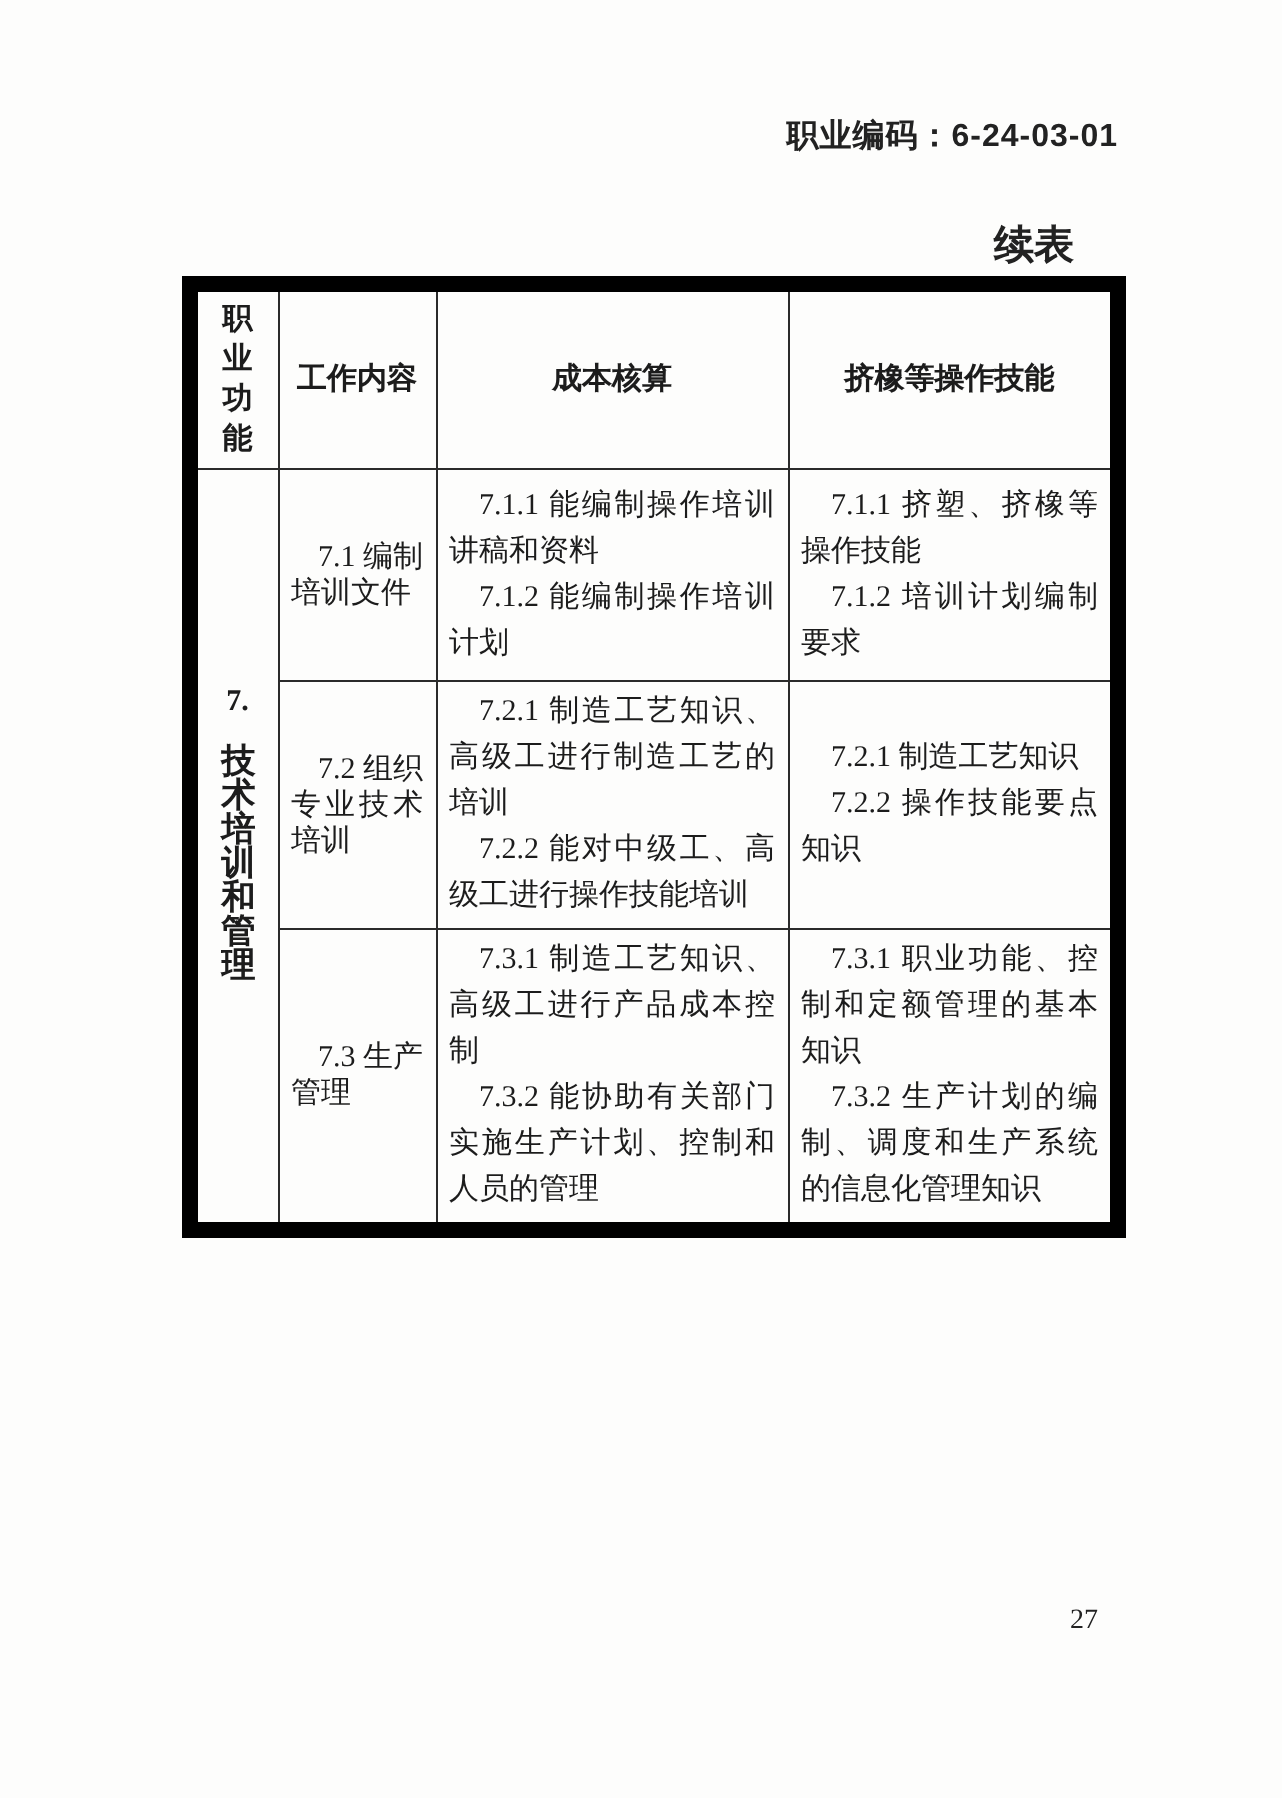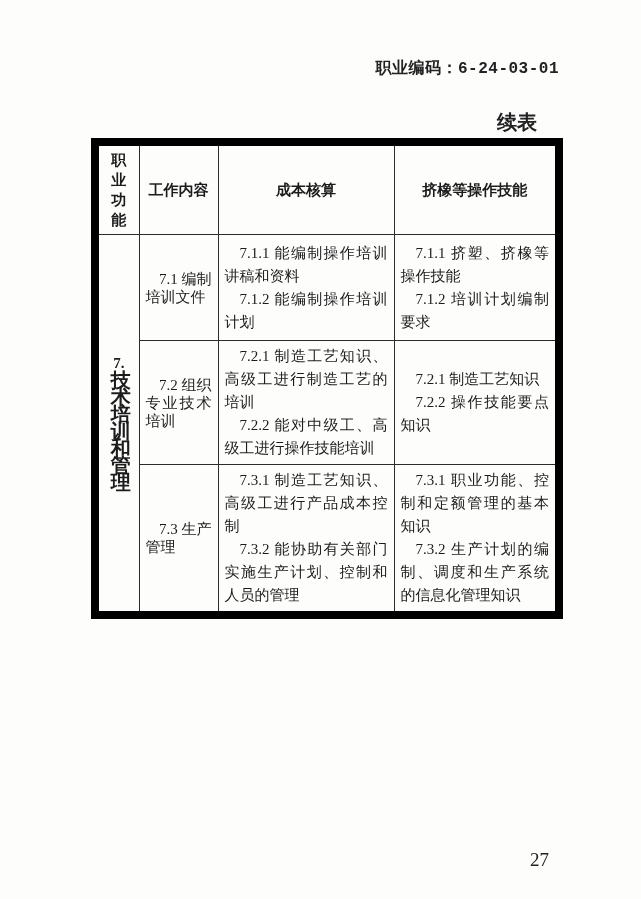--- a/index.html
+++ b/index.html
@@ -13,21 +13,21 @@
     height: 899px;
     background: #fdfdfc;
     font-family: "Liberation Serif", "DejaVu Serif", serif;
     color: #1c1c1c;
     overflow: hidden;
   }
   .occ-code {
     position: absolute;
     top: 58px;
     right: 82px;
-    font-family: Liberation Mono, monospace;
+    font-family: Liberation Sans, sans-serif;
     font-weight: bold;
     font-size: 16px;
     letter-spacing: 0.5px;
     color: #222;
   }
   .cont-label {
     position: absolute;
     top: 109px;
     right: 104px;
     font-weight: bold;
@@ -78,31 +78,31 @@
     text-align: center;
     font-weight: bold;
     padding: 2px;
   }
   .func-num {
     line-height: 17px;
     font-size: 15px;
   }
   .func-name {
     width: 16px;
-    margin: 0 auto;
+    margin: 12px auto;
     word-break: break-all;
     line-height: 17px;
-    font-size: 20px;
+    font-size: 17px;
     text-align: right;
   }
   .page-num {
     position: absolute;
-    top: 849px;
+    top: 803px;
     right: 92px;
-    font-size: 19px;
+    font-size: 14px;
     color: #222;
   }
 </style>
 </head>
 <body>
 
 <div class="page">
 
   <div class="occ-code">职业编码：6-24-03-01</div>
 

